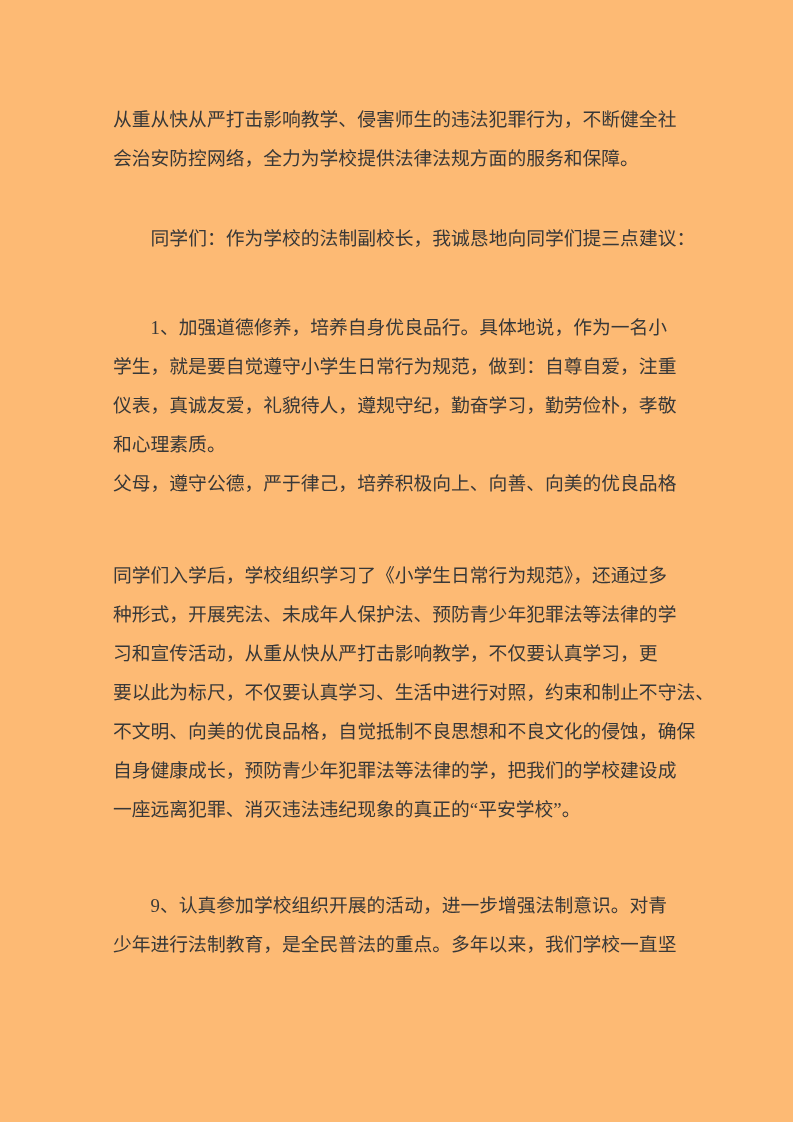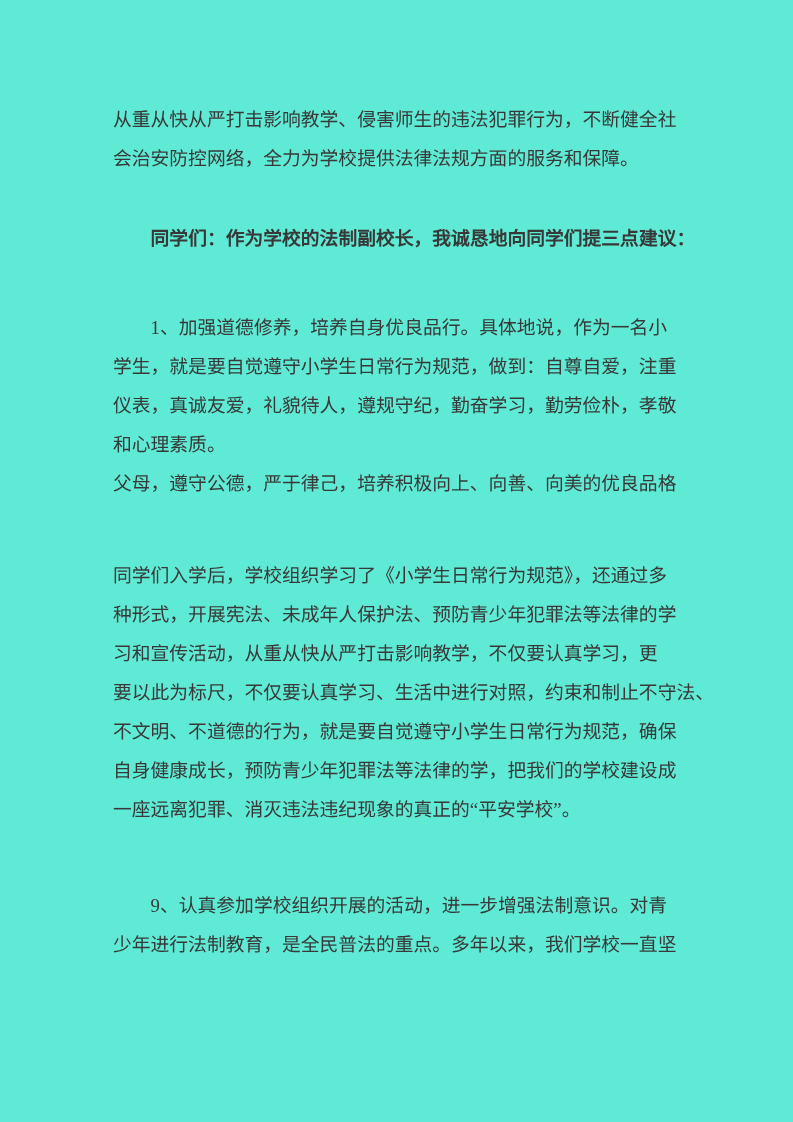--- a/index.html
+++ b/index.html
@@ -10,35 +10,35 @@
   body {
     width: 793px;
     height: 1122px;
     background: #ffffff;
     overflow: hidden;
   }
   .doc-page {
     box-sizing: border-box;
     width: 793px;
     height: 1122px;
-    background: #5eead4;
+    background: #fdba74;
     padding: 100px 104px 0 113px;
     font-family: "Liberation Serif", "DejaVu Serif", serif;
     font-size: 18.8px;
     line-height: 39px;
     color: #383838;
     letter-spacing: 0;
   }
   .para {
     margin: 0;
     width: 566px;
   }
   
   .para.gap-a { margin-bottom: 41px; }
-  .para.gap-b { margin-bottom: 50px; font-weight: bold; }
+  .para.gap-b { margin-bottom: 50px; }
   .para.gap-c { margin-bottom: 53px; }
   .para.gap-d { margin-bottom: 57px; }
   .line {
     white-space: nowrap;
     height: 39px;
   }
   .line.first-indent {
     text-indent: 2em;
   }
 </style>
@@ -62,21 +62,21 @@
     <div class="line">仪表，真诚友爱，礼貌待人，遵规守纪，勤奋学习，勤劳俭朴，孝敬</div>
     <div class="line">和心理素质。</div>
     <div class="line">父母，遵守公德，严于律己，培养积极向上、向善、向美的优良品格</div>
   </div>
 
   <div class="para gap-d">
     <div class="line">同学们入学后，学校组织学习了《小学生日常行为规范》，还通过多</div>
     <div class="line">种形式，开展宪法、未成年人保护法、预防青少年犯罪法等法律的学</div>
     <div class="line">习和宣传活动，从重从快从严打击影响教学，不仅要认真学习，更</div>
     <div class="line">要以此为标尺，不仅要认真学习、生活中进行对照，约束和制止不守法、</div>
-    <div class="line">不文明、不道德的行为，就是要自觉遵守小学生日常行为规范，确保</div>
+    <div class="line">不文明、向美的优良品格，自觉抵制不良思想和不良文化的侵蚀，确保</div>
     <div class="line">自身健康成长，预防青少年犯罪法等法律的学，把我们的学校建设成</div>
     <div class="line">一座远离犯罪、消灭违法违纪现象的真正的“平安学校”。</div>
   </div>
 
   <div class="para">
     <div class="line first-indent">9、认真参加学校组织开展的活动，进一步增强法制意识。对青</div>
     <div class="line">少年进行法制教育，是全民普法的重点。多年以来，我们学校一直坚</div>
   </div>
 
 </div>

